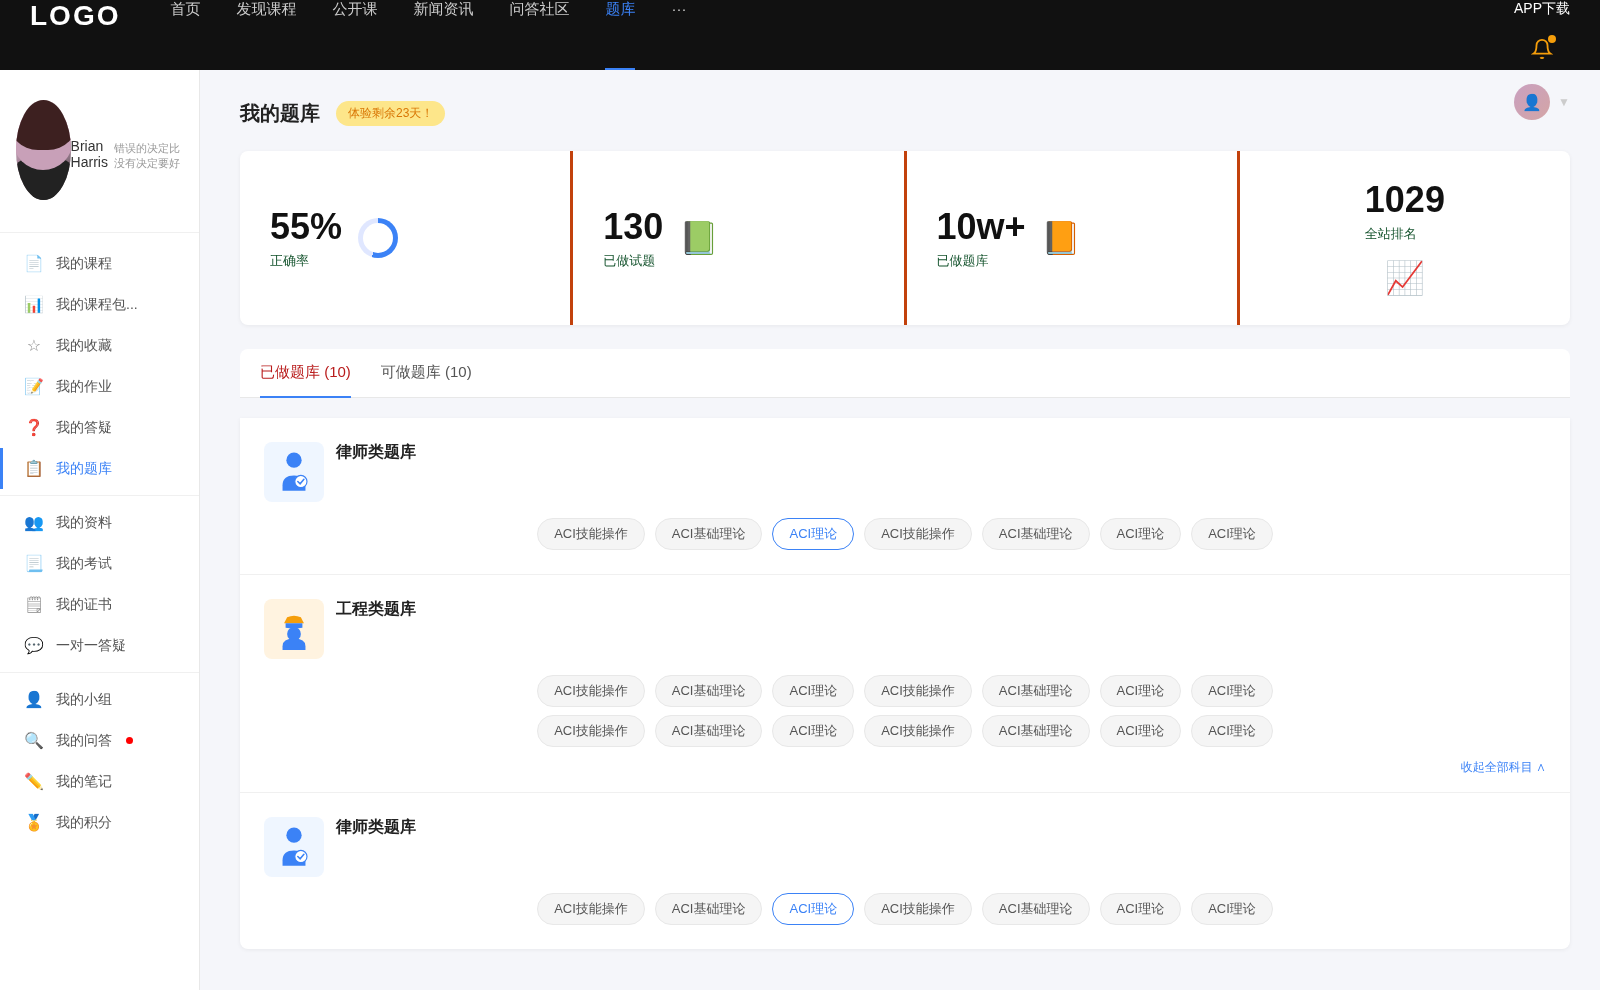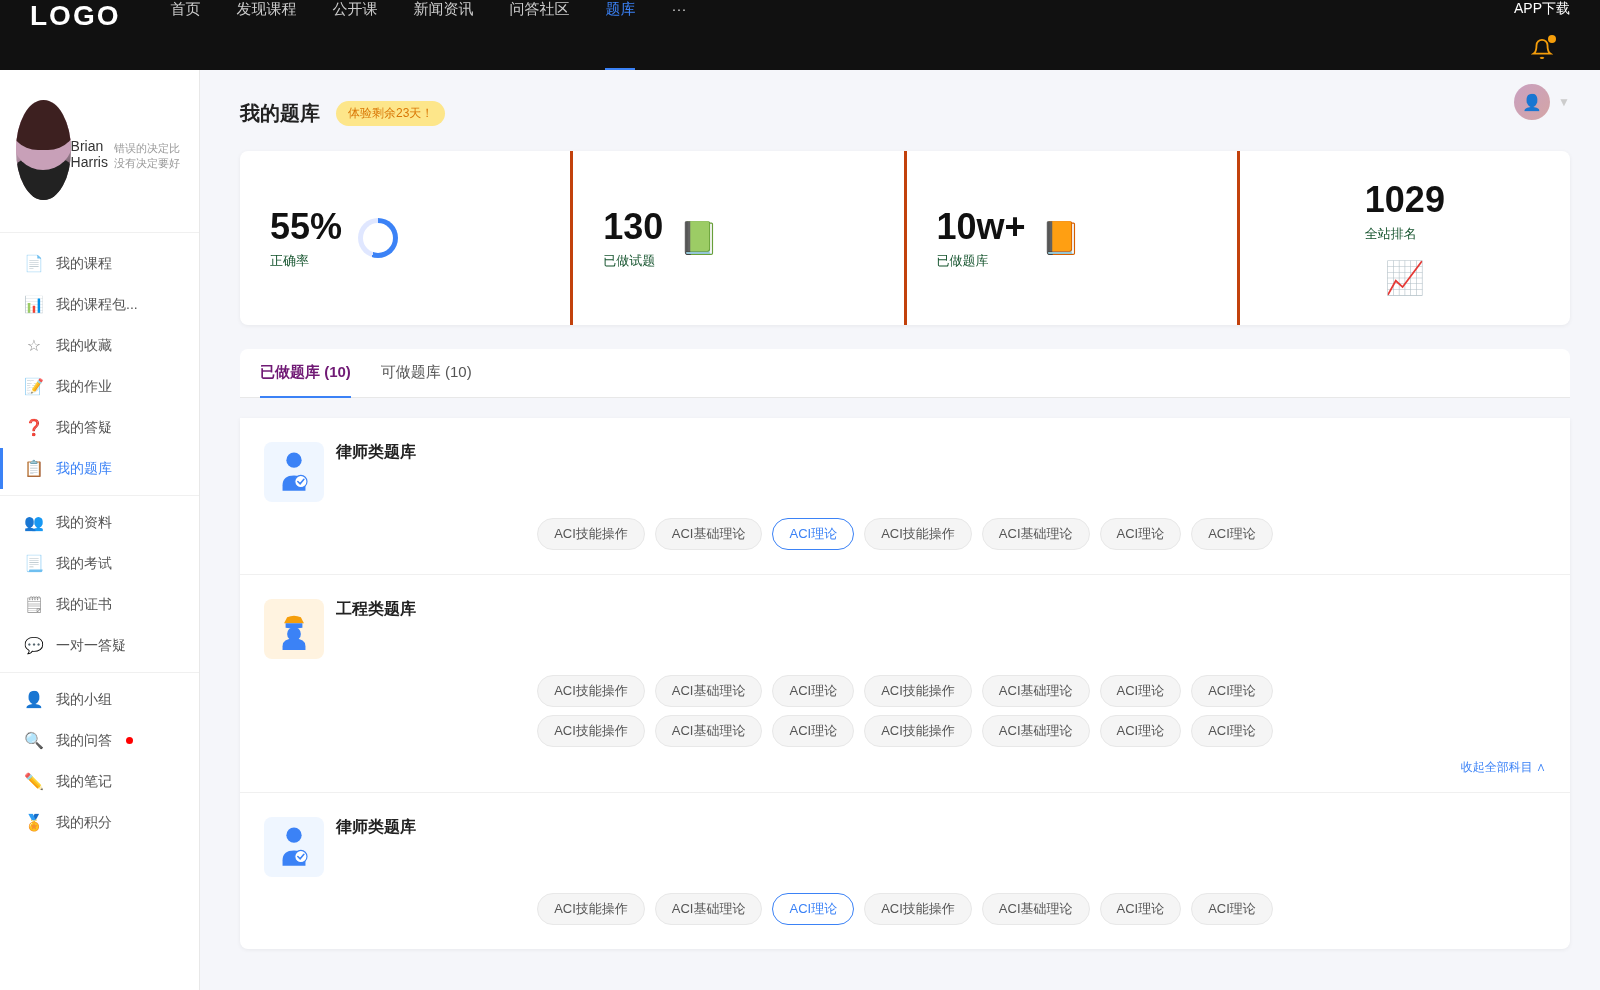--- a/index.html
+++ b/index.html
@@ -235,23 +235,23 @@
     }
     .tab-item {
       font-size: 15px;
       padding: 14px 0;
       cursor: pointer;
       color: #555;
       border-bottom: 2px solid transparent;
       margin-bottom: -1px;
     }
     .tab-item.active {
-      color: #701a75;
+      color: #b91c1c;
       border-bottom-color: #3b82f6;
-      font-weight: 700;
+      font-weight: 400;
     }
 
     
     .banks-container {
       background: #fff;
       border-radius: 0 0 8px 8px;
       box-shadow: 0 1px 4px rgba(0,0,0,0.06);
     }
     .bank-section {
       padding: 24px 24px 16px;

